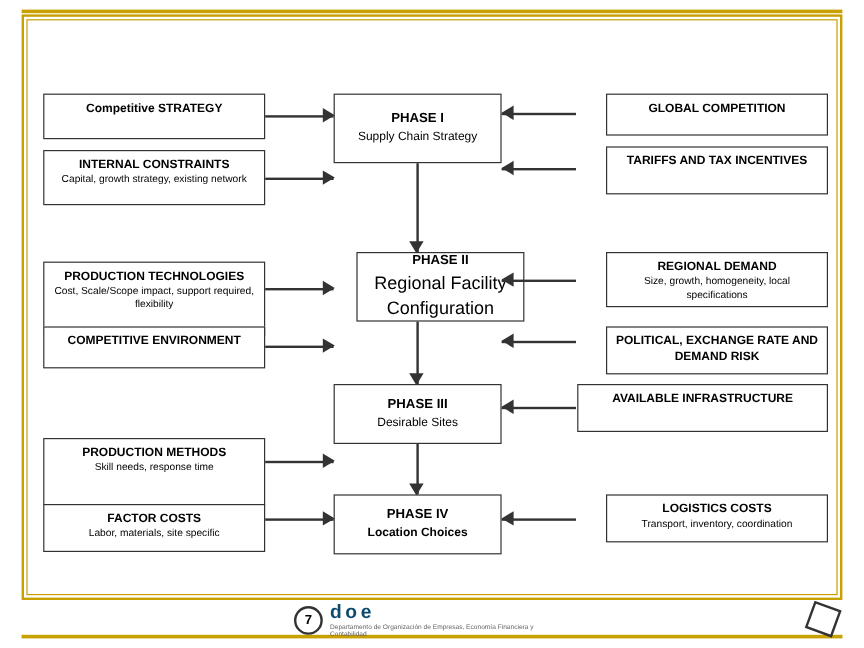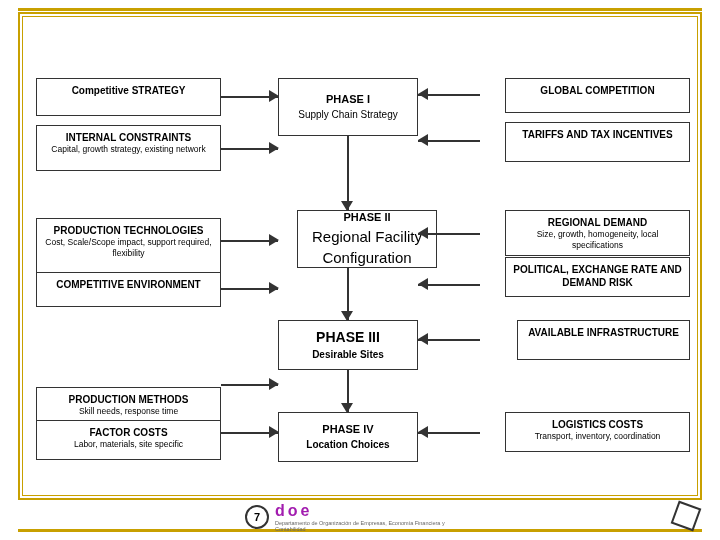--- a/index.html
+++ b/index.html
@@ -179,68 +179,68 @@
 
 <div class="box" style="left:36px; top:218px; width:185px; height:62px;">
   <div class="box-title">PRODUCTION TECHNOLOGIES</div>
   <div class="box-sub">Cost, Scale/Scope impact, support required, flexibility</div>
 </div>
 
 <div class="box" style="left:36px; top:272px; width:185px; height:35px;">
   <span class="box-title">COMPETITIVE ENVIRONMENT</span>
 </div>
 
-<div class="box" style="left:36px; top:365px; width:185px; height:56px;margin-top:22px;">
+<div class="box" style="left:36px; top:365px; width:185px; height:56px;">
   <div class="box-title">PRODUCTION METHODS</div>
   <div class="box-sub">Skill needs, response time</div>
 </div>
 
 <div class="box" style="left:36px; top:420px; width:185px; height:40px;">
   <div class="box-title">FACTOR COSTS</div>
   <div class="box-sub">Labor, materials, site specific</div>
 </div>
 
 <div class="phase-box" style="left:278px; top:78px; width:140px; height:58px; display:flex; flex-direction:column; align-items:center; justify-content:center;">
   <div style="font-weight:bold; font-size:11px;">PHASE I</div>
   <div style="font-size:10px; font-weight:normal;">Supply Chain Strategy</div>
 </div>
 
 <div class="phase-box" style="left:278px; top:210px; width:140px; height:58px; display:flex; flex-direction:column; align-items:center; justify-content:center;margin-left:19px;">
   <div style="font-weight:bold; font-size:11px;">PHASE II</div>
   <div style="font-size:15px; font-weight:normal;">Regional Facility Configuration</div>
 </div>
 
 <div class="phase-box" style="left:278px; top:320px; width:140px; height:50px; display:flex; flex-direction:column; align-items:center; justify-content:center;">
-  <div style="font-weight:bold; font-size:14px;">PHASE III</div>
-  <div style="font-size:10px; font-weight:bold;">Desirable Sites</div>
+  <div style="font-weight:bold; font-size:11px;">PHASE III</div>
+  <div style="font-size:10px; font-weight:normal;">Desirable Sites</div>
 </div>
 
 <div class="phase-box" style="left:278px; top:412px; width:140px; height:50px; display:flex; flex-direction:column; align-items:center; justify-content:center;">
   <div style="font-weight:bold; font-size:11px;">PHASE IV</div>
   <div style="font-size:10px; font-weight:bold;">Location Choices</div>
 </div>
 
 <div class="box" style="right:30px; top:78px; width:185px; height:35px;">
   <span class="box-title">GLOBAL COMPETITION</span>
 </div>
 
 <div class="box" style="right:30px; top:122px; width:185px; height:40px;">
   <div class="box-title">TARIFFS AND TAX INCENTIVES</div>
 </div>
 
 <div class="box" style="right:30px; top:210px; width:185px; height:46px;">
   <div class="box-title">REGIONAL DEMAND</div>
   <div class="box-sub">Size, growth, homogeneity, local specifications</div>
 </div>
 
-<div class="box" style="right:30px; top:257px; width:185px; height:40px;">
+<div class="box" style="right:30px; top:272px; width:185px; height:40px;">
   <div class="box-title">POLITICAL, EXCHANGE RATE AND DEMAND RISK</div>
 </div>
 
-<div class="box" style="right:30px; top:320px; width:173px; height:40px;">
+<div class="box" style="right:30px; top:320px; width:209px; height:40px;">
   <div class="box-title">AVAILABLE INFRASTRUCTURE</div>
 </div>
 
 <div class="box" style="right:30px; top:412px; width:185px; height:40px;">
   <div class="box-title">LOGISTICS COSTS</div>
   <div class="box-sub">Transport, inventory, coordination</div>
 </div>
 
 <div class="line-h" style="left:221px; top:96px; width:57px;"></div>
 <div class="arrow-right" style="left:269px; top:90px;"></div>
@@ -286,19 +286,19 @@
 
 <div class="line-h" style="left:418px; top:432px; width:62px;"></div>
 <div class="arrow-left" style="left:418px; top:426px;"></div>
 
 <div class="footer-bar">
   <div class="logo-area">
     <div class="logo-circle">
       <span style="font-size:11px; font-weight:bold;">7</span>
     </div>
     <div>
-      <div style="font-size:16px; font-weight:bold; letter-spacing:3px; color:#a21caf;">doe</div>
+      <div style="font-size:16px; font-weight:bold; letter-spacing:3px; color:#0c4a6e;">doe</div>
       <div style="font-size:5.5px; color:#666; max-width:200px;">Departamento de Organización de Empresas, Economía Financiera y Contabilidad</div>
     </div>
   </div>
 </div>
 
 <div class="corner-shape"></div>
 
 </body></html>

